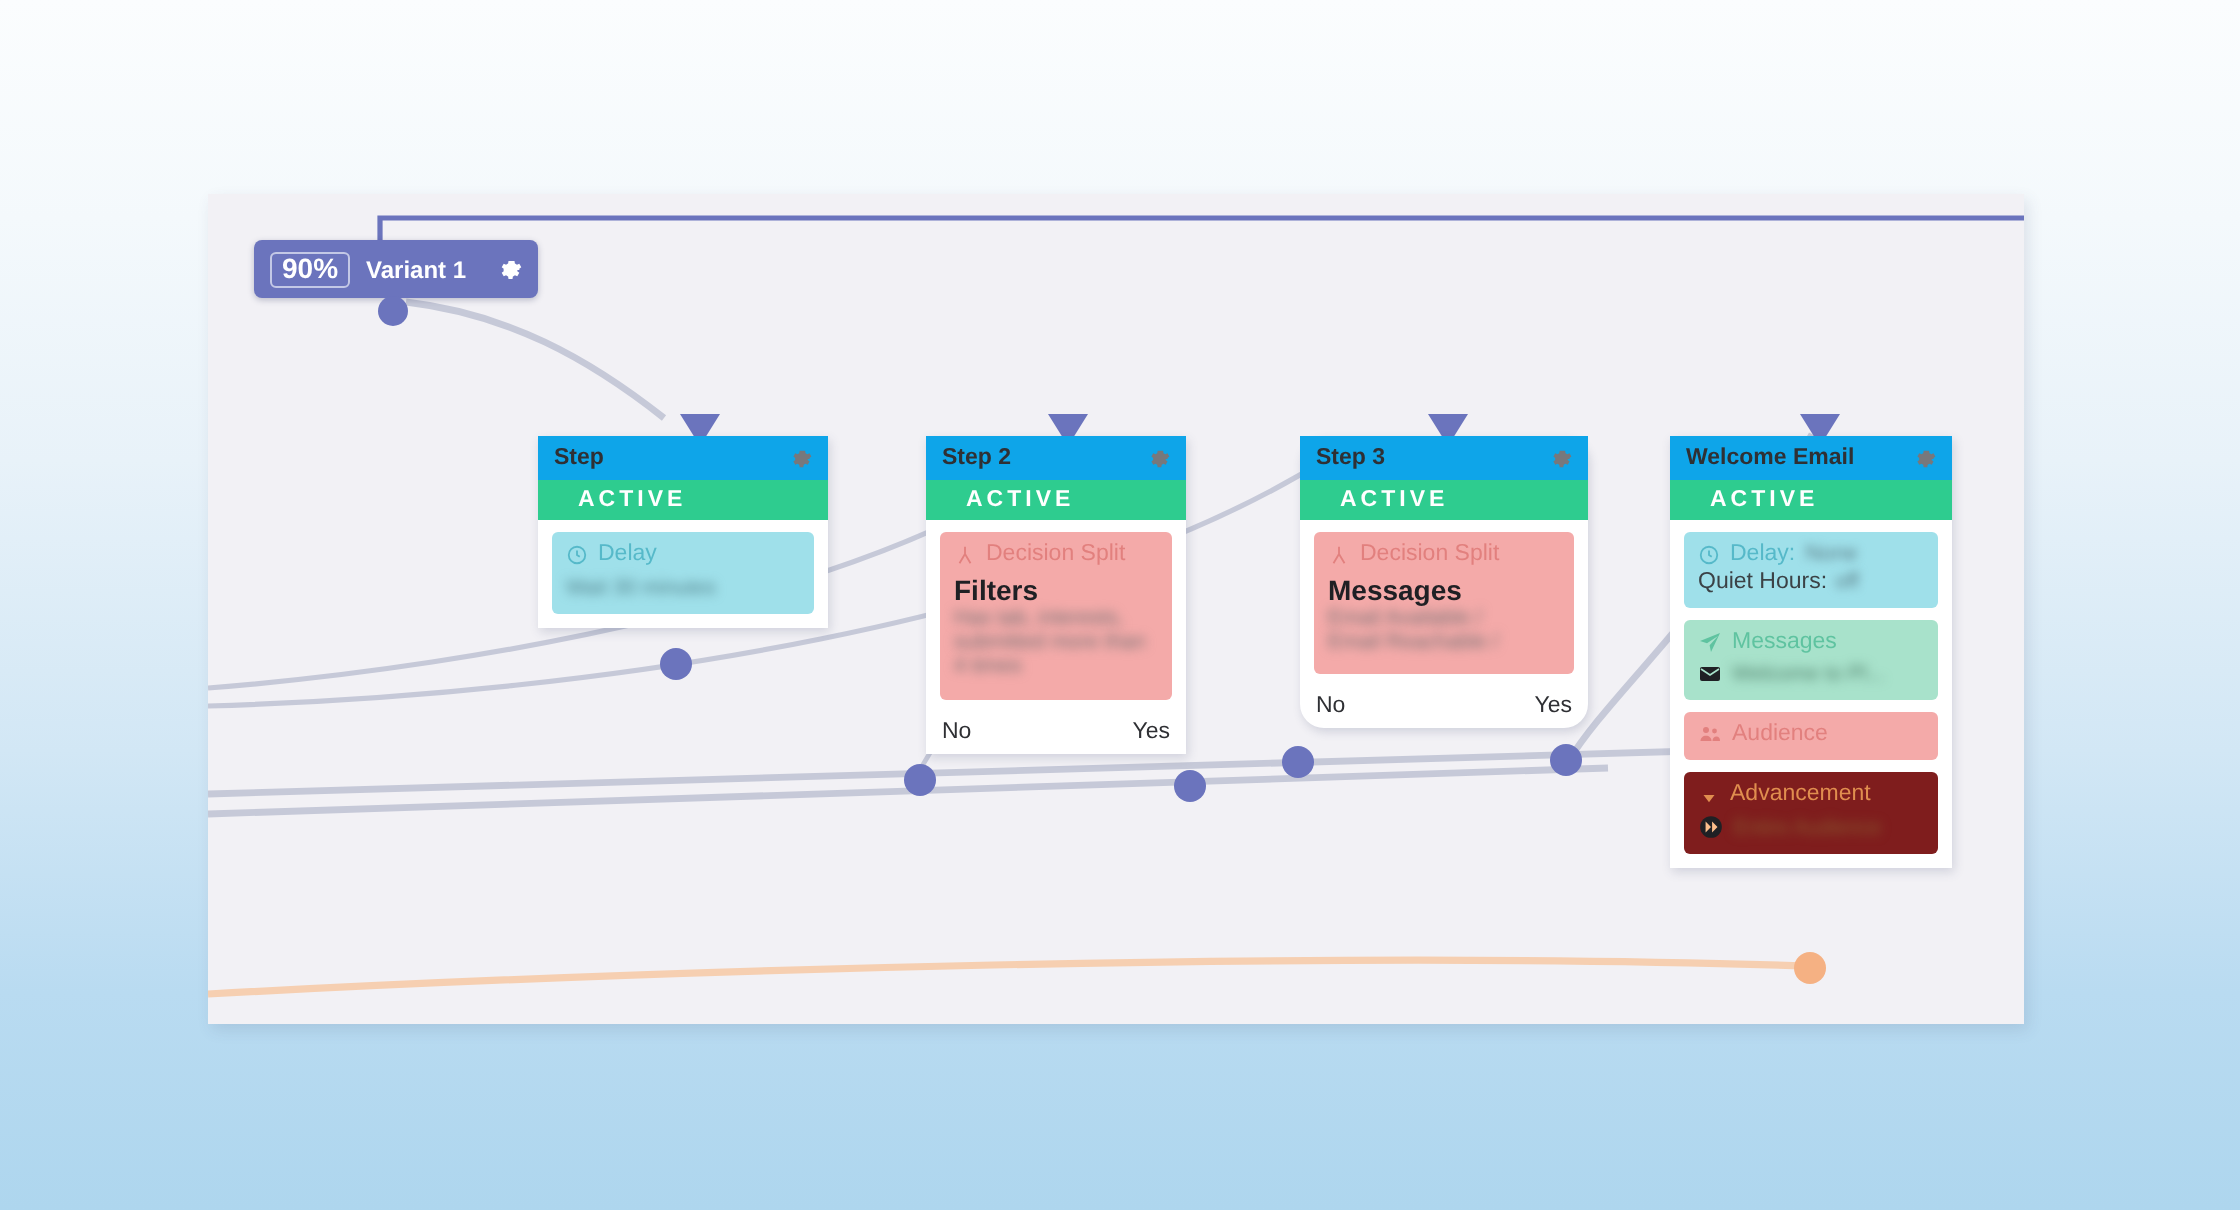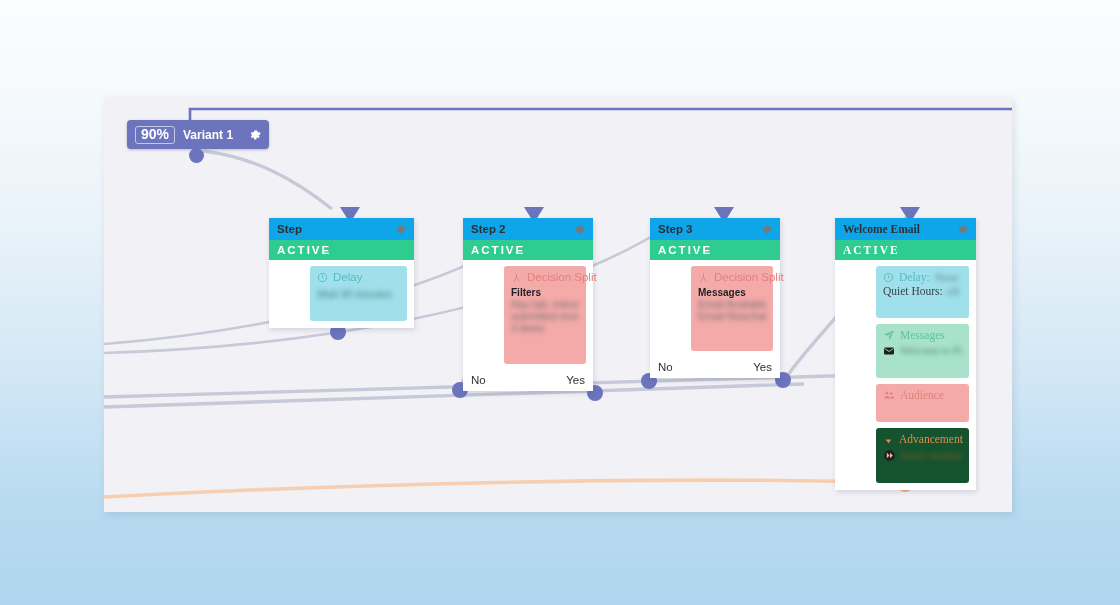--- a/index.html
+++ b/index.html
@@ -110,54 +110,53 @@
   }
   .card-status {
     background: #2ecc8f;
     height: 20px;
     color: #ffffff;
     font-size: 11.5px;
     font-weight: bold;
     letter-spacing: 2px;
     display: flex;
     align-items: center;
-    padding-left: 8px;
+    padding-left: 20px;
     box-sizing: border-box;
   }
   .card-body {
     padding: 6px 7px 7px 7px;
   }
 
   
   .sect {
     border-radius: 3px;
-    padding: 5px 7px 21px 7px;
+    padding: 5px 7px 7px 7px;
     margin-bottom: 6px;
-    margin-left: 34px;
   }
   .sect:last-child { margin-bottom: 0; }
   .sect-cyan   { background: #9fe0ea; }
   .sect-pink   { background: #f4aaa9; }
   .sect-mint   { background: #a8e2cb; }
-  .sect-orange { background: #14532d; text-align: center; }
+  .sect-orange { background: #7f1d1d; text-align: center; }
 
   .sect-head {
     display: flex;
     align-items: center;
     gap: 5px;
     font-size: 11.5px;
     white-space: nowrap;
   }
   .sect-cyan .sect-head   { color: #56b9c9; }
   .sect-pink .sect-head   { color: #e2807e; }
   .sect-mint .sect-head   { color: #5fc3a0; }
   .sect-orange .sect-head { color: #e08e4f; }
 
   .sect-sub {
-    font-size: 10px;
+    font-size: 14px;
     font-weight: bold;
     color: #1f2024;
     margin-top: 4px;
   }
 
   
   .blur {
     filter: blur(2.6px);
     font-size: 10.5px;
     line-height: 12px;
@@ -289,21 +288,21 @@
         <div class="blur blur-dark">submitted more than</div>
         <div class="blur blur-dark">4 times</div>
       </div>
     </div>
     <div class="yesno">
       <span>No</span>
       <span>Yes</span>
     </div>
   </div>
 
-  <div class="card" style="left:546px; top:121px; width:130px;">
+  <div class="card" style="left:546px; top:121px; width:144px;border-radius:12px;">
     <div class="card-head">
       <span class="card-title">Step 3</span>
       <span class="card-gear">
         <svg width="11" height="11" viewBox="0 0 24 24" fill="currentColor">
             <path d="M12 8a4 4 0 104 4 4 4 0 00-4-4zm9.4 4a7.6 7.6 0 00-.1-1.2l2-1.6-2-3.4-2.4 1a7.5 7.5 0 00-2-1.2l-.4-2.6H10.5l-.4 2.6a7.5 7.5 0 00-2 1.2l-2.4-1-2 3.4 2 1.6a7.6 7.6 0 000 2.4l-2 1.6 2 3.4 2.4-1a7.5 7.5 0 002 1.2l.4 2.6h4l.4-2.6a7.5 7.5 0 002-1.2l2.4 1 2-3.4-2-1.6c.06-.4.1-.8.1-1.2z"></path>
           </svg>
       </span>
     </div>
     <div class="card-status">ACTIVE</div>
     <div class="card-body">
@@ -320,21 +319,21 @@
         <div class="blur blur-dark">Email Available /</div>
         <div class="blur blur-dark">Email Reachable /</div>
       </div>
     </div>
     <div class="yesno">
       <span>No</span>
       <span>Yes</span>
     </div>
   </div>
 
-  <div class="card" style="left:731px; top:121px; width:141px;font-family:Liberation Serif, serif;">
+  <div class="card" style="left:731px; top:121px; width:141px;">
     <div class="card-head">
       <span class="card-title">Welcome Email</span>
       <span class="card-gear">
         <svg width="11" height="11" viewBox="0 0 24 24" fill="currentColor">
             <path d="M12 8a4 4 0 104 4 4 4 0 00-4-4zm9.4 4a7.6 7.6 0 00-.1-1.2l2-1.6-2-3.4-2.4 1a7.5 7.5 0 00-2-1.2l-.4-2.6H10.5l-.4 2.6a7.5 7.5 0 00-2 1.2l-2.4-1-2 3.4 2 1.6a7.6 7.6 0 000 2.4l-2 1.6 2 3.4 2.4-1a7.5 7.5 0 002 1.2l.4 2.6h4l.4-2.6a7.5 7.5 0 002-1.2l2.4 1 2-3.4-2-1.6c.06-.4.1-.8.1-1.2z"></path>
           </svg>
       </span>
     </div>
     <div class="card-status">ACTIVE</div>
     <div class="card-body">

